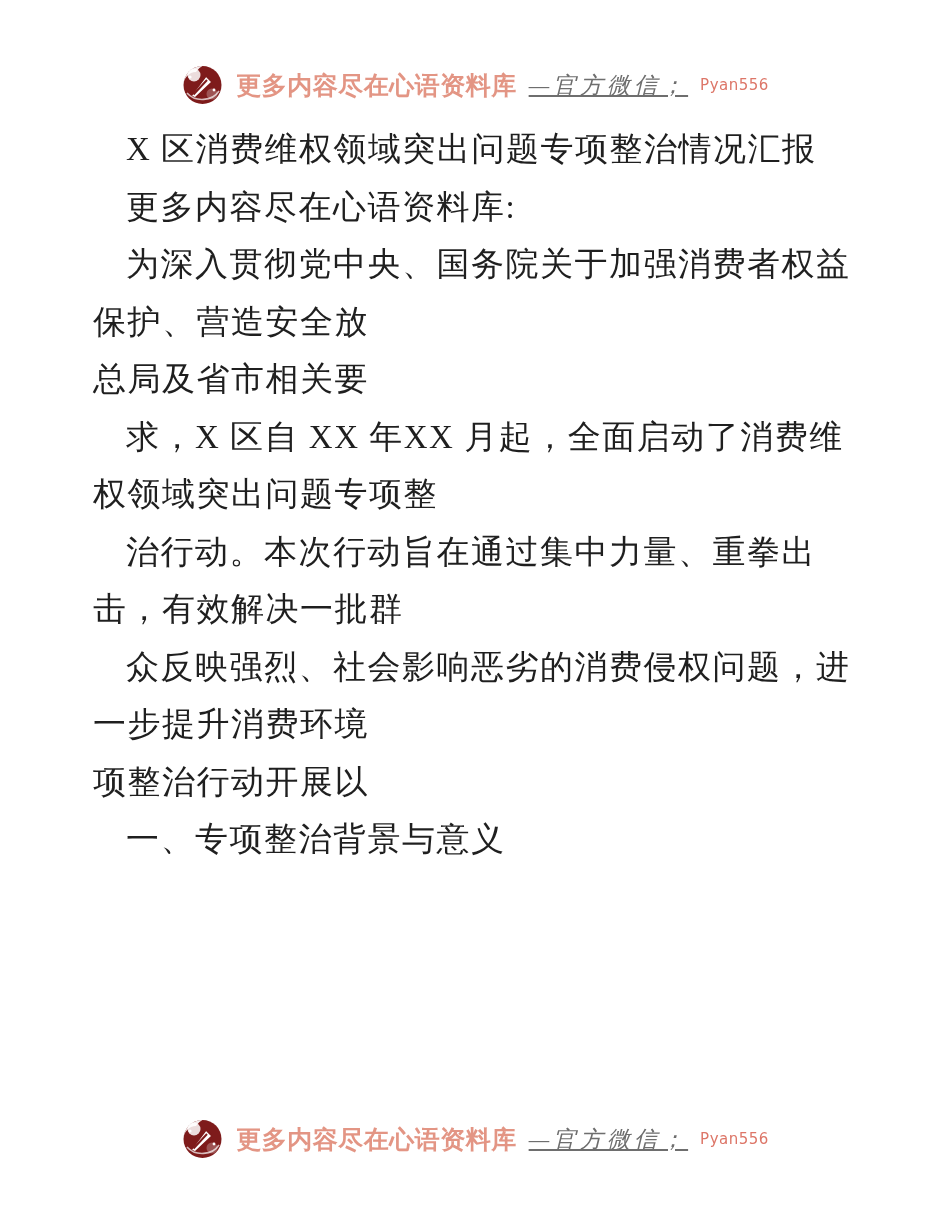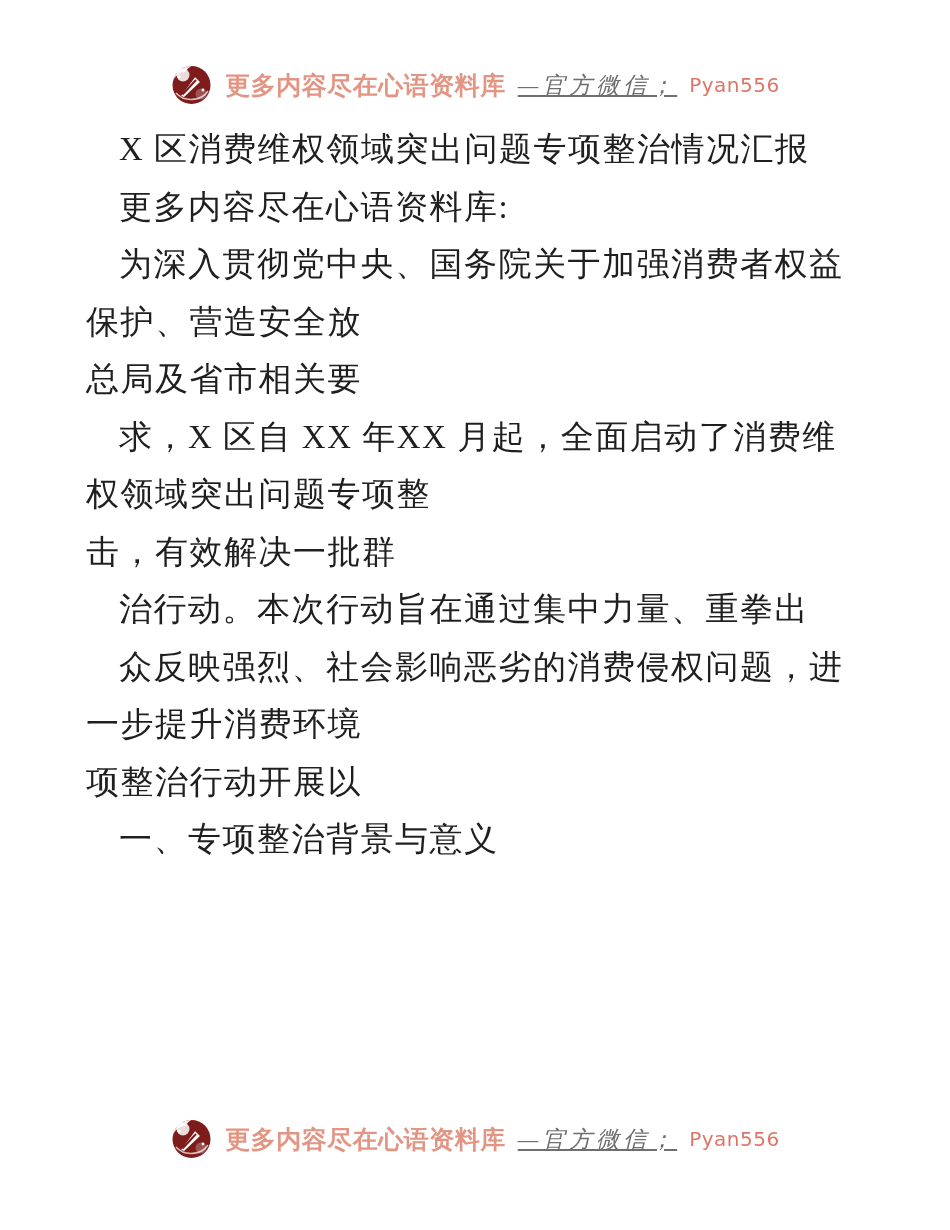--- a/index.html
+++ b/index.html
@@ -50,28 +50,28 @@
     color: #6e6e6e;
     font-size: 23px;
     font-weight: 500;
     letter-spacing: 4px;
     font-style: italic;
     font-family: "Liberation Serif", "DejaVu Serif", serif;
     text-decoration: underline;
   }
   .wm-id {
     color: #dd7668;
-    font-size: 20px;
+    font-size: 15px;
     letter-spacing: 0.5px;
     font-family: "DejaVu Sans", "Liberation Sans", sans-serif;
   }
   
   .doc {
     position: absolute;
-    left: 86px;
+    left: 93px;
     top: 121px;
     width: 800px;
   }
   .line {
     height: 57.5px;
     line-height: 57.5px;
     font-size: 33px;
     letter-spacing: 1.5px;
     color: #1f1f1f;
     white-space: nowrap;
@@ -103,22 +103,22 @@
   </div>
 
   <div class="doc">
     <div class="line indent">X 区消费维权领域突出问题专项整治情况汇报</div>
     <div class="line indent">更多内容尽在心语资料库:</div>
     <div class="line indent">为深入贯彻党中央、国务院关于加强消费者权益</div>
     <div class="line">保护、营造安全放</div>
     <div class="line">总局及省市相关要</div>
     <div class="line indent">求，X 区自 XX 年XX 月起，全面启动了消费维</div>
     <div class="line">权领域突出问题专项整</div>
+    <div class="line indent">治行动。本次行动旨在通过集中力量、重拳出</div>
     <div class="line">击，有效解决一批群</div>
-    <div class="line indent">治行动。本次行动旨在通过集中力量、重拳出</div>
     <div class="line indent">众反映强烈、社会影响恶劣的消费侵权问题，进</div>
     <div class="line">一步提升消费环境</div>
     <div class="line">项整治行动开展以</div>
     <div class="line indent">一、专项整治背景与意义</div>
   </div>
 
   <div class="wm-row footer">
     <svg class="wm-logo" viewBox="0 0 43 44" aria-hidden="true">
       <circle cx="21.5" cy="22" r="19" fill="#7e1b1b"></circle>
       <path d="M21.5,3 A19,19 0 0 0 2.5,22 A13,13 0 0 1 15,9 A14,14 0 0 1 21.5,3 Z" fill="#ffffff" opacity="0.92"></path>

